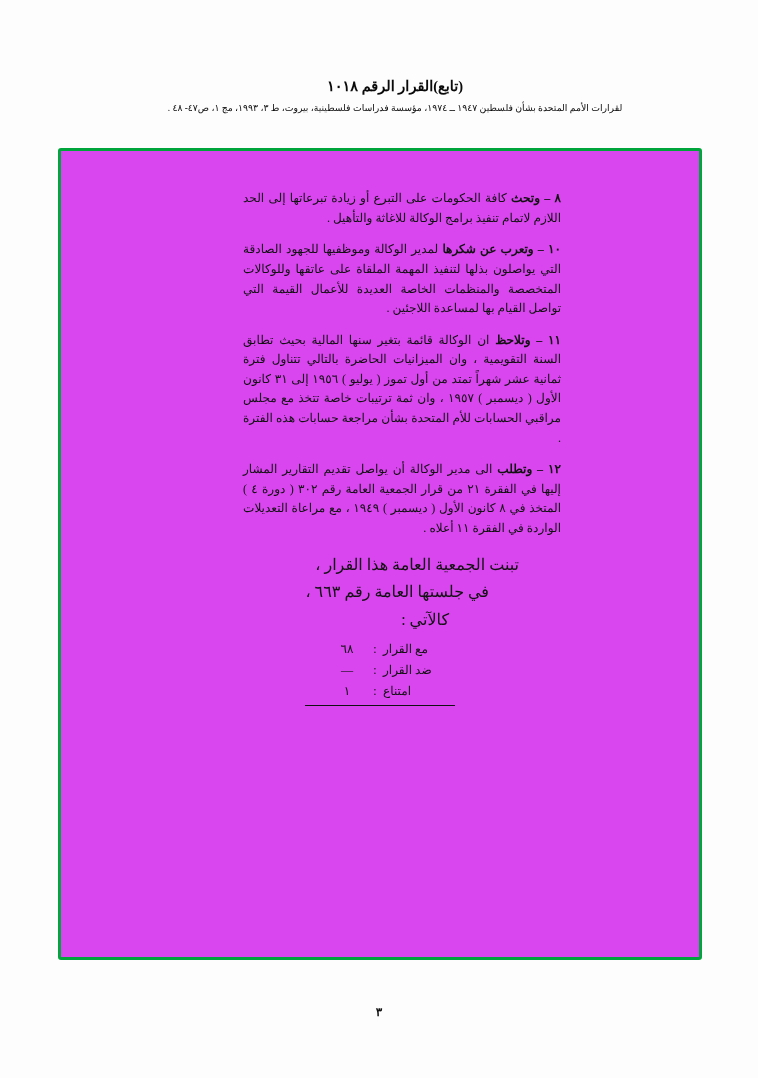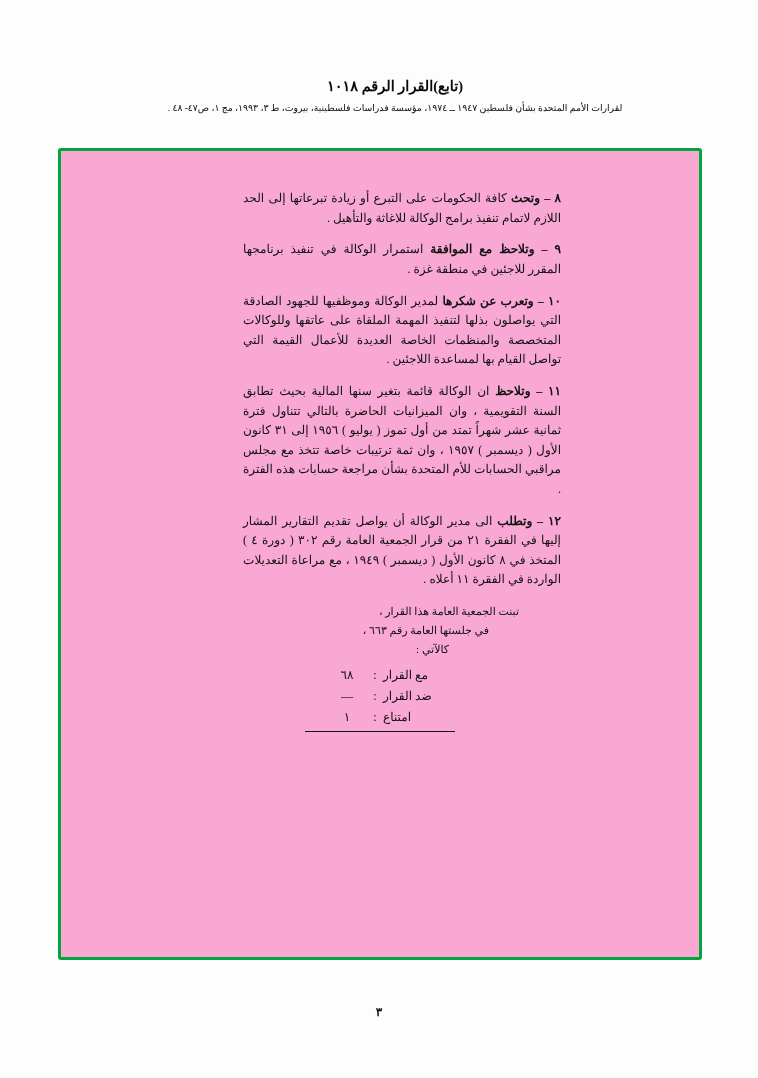--- a/index.html
+++ b/index.html
@@ -50,21 +50,21 @@
   
   .frame {
     position: absolute;
     top: 148px;
     left: 58px;
     width: 644px;
     height: 812px;
     border: 3px solid #00a63c;
     border-radius: 3px;
     box-sizing: border-box;
-    background: #f9a8d4;
+    background: #d946ef;
   }
 
   
   .text-col {
     position: absolute;
     top: 26px;
     right: 138px;
     width: 318px;
     direction: rtl;
     text-align: justify;
@@ -76,21 +76,21 @@
     margin-bottom: 4px;
     color: #111111;
   }
   .para .lead {
     font-weight: bold;
   }
 
   
   .closing {
     margin-top: 12px;
-    font-size: 11px;
+    font-size: 16px;
     line-height: 1.72;
     direction: rtl;
   }
   .closing .ln {
     padding-right: 42px;
   }
   .closing .ln.indent2 {
     padding-right: 72px;
   }
   .closing .ln.indent3 {
@@ -154,24 +154,20 @@
   </div>
 
   <div class="frame">
     <div class="text-col">
 
       <p class="para">
         <span class="lead">٨ – وتحث</span>
         <span>كافة الحكومات على التبرع أو زيادة تبرعاتها إلى الحد اللازم لاتمام تنفيذ برامج الوكالة للاغاثة والتأهيل .</span>
       </p>
 
-      <p class="para">
-        <span class="lead">٩ – وتلاحظ مع الموافقة</span>
-        <span>استمرار الوكالة في تنفيذ برنامجها المقرر للاجئين في منطقة غزة .</span>
-      </p>
 
       <p class="para">
         <span class="lead">١٠ – وتعرب عن شكرها</span>
         <span>لمدير الوكالة وموظفيها للجهود الصادقة التي يواصلون بذلها لتنفيذ المهمة الملقاة على عاتقها وللوكالات المتخصصة والمنظمات الخاصة العديدة للأعمال القيمة التي تواصل القيام بها لمساعدة اللاجئين .</span>
       </p>
 
       <p class="para">
         <span class="lead">١١ – وتلاحظ</span>
         <span>ان الوكالة قائمة بتغير سنها المالية بحيث تطابق السنة التقويمية ، وان الميزانيات الحاضرة بالتالي تتناول فترة ثمانية عشر شهراً تمتد من أول تموز ( يوليو ) ١٩٥٦ إلى ٣١ كانون الأول ( ديسمبر ) ١٩٥٧ ، وان ثمة ترتيبات خاصة تتخذ مع مجلس مراقبي الحسابات للأم المتحدة بشأن مراجعة حسابات هذه الفترة .</span>
       </p>

